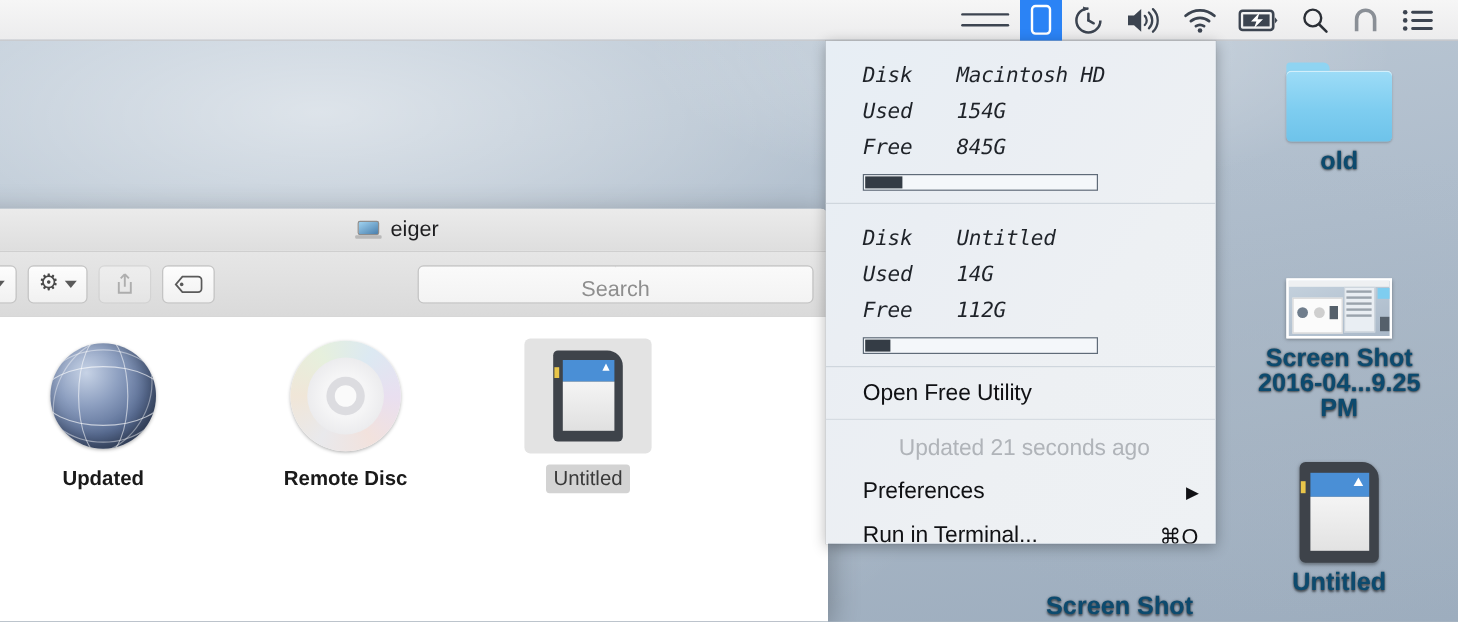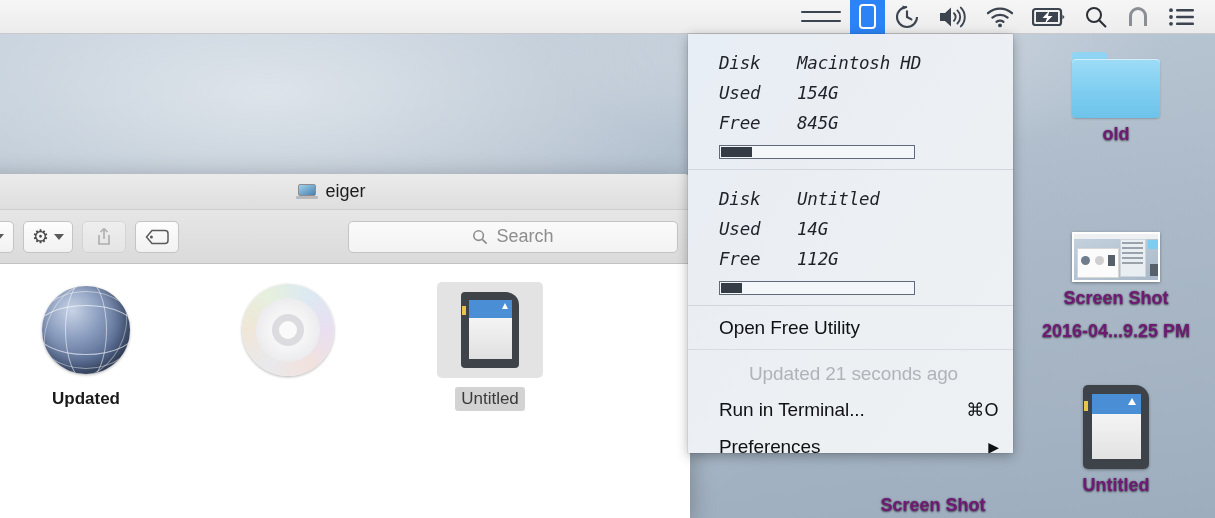--- a/index.html
+++ b/index.html
@@ -103,38 +103,38 @@
     display:flex; align-items:center; justify-content:center; gap:5px;
     padding:0 8px;
   }
   .tb-btn.dim{ opacity:.42; }
   .chev{ width:0;height:0;border-left:5px solid transparent;border-right:5px solid transparent;border-top:6px solid #5a5a5a; }
   #searchbox{
     margin-left:auto; width:330px; height:32px; border-radius:5px;
     background:linear-gradient(180deg,#fafafa,#f3f3f3);
     border:1px solid #c4c4c4;
     display:flex; align-items:center; justify-content:center; gap:8px;
-    color:#8e8e8e; font-size:18px;
+    color:#8e8e8e; font-size:18px;flex-direction:column;
   }
   #fwin-body{ height:254px; background:#fff; position:relative; }
   .f-icon{
     position:absolute; width:132px; text-align:center; top:18px;
   }
   .f-icon .lbl{
     font-size:17px; color:#1a1a1a; margin-top:9px; display:inline-block;
     padding:2px 6px; border-radius:3px; font-weight:600;
   }
   .f-icon .lbl.sel{ background:#d3d3d3; color:#3a3a3a; font-weight:400;}
   .f-thumb{ height:96px; display:flex; align-items:center; justify-content:center; }
   .f-thumb.selbg{ background:#e3e3e3; border-radius:5px; width:106px; margin:0 auto;}
 
   
   .d-icon{ position:absolute; width:168px; text-align:center; z-index:10; }
   .d-icon .dlbl{
-    font-size:18px; font-weight:bold; color:#701a75; line-height:21px; margin-top:6px;
+    font-size:21px; font-weight:bold; color:#0c4a6e; line-height:21px; margin-top:6px;
     text-shadow:0 1px 2px rgba(0,0,0,.55), 0 0 2px rgba(0,0,0,.35);
   }
 
   
   .folder{ width:88px;height:66px;position:relative;margin:0 auto; }
   .folder .tab{ position:absolute;left:0;top:0;width:36px;height:10px;background:#8fd4f2;border-radius:3px 5px 0 0;}
   .folder .body{ position:absolute;left:0;top:7px;width:88px;height:59px;border-radius:4px;
     background:linear-gradient(180deg,#9ddcf7 0%,#7ecdf0 55%,#6ec3ea 100%);
     box-shadow:inset 0 1px 0 rgba(255,255,255,.55), 0 1px 2px rgba(0,0,0,.22);}
 </style>
@@ -163,21 +163,21 @@
       <div style="position:absolute;left:48px;top:23px;width:21px;height:2px;background:#9aa3ac;"></div>
       <div style="position:absolute;left:48px;top:28px;width:21px;height:2px;background:#9aa3ac;"></div>
       <div style="position:absolute;left:74px;top:6px;width:12px;height:9px;background:#7ecdf0;"></div>
       <div style="position:absolute;left:76px;top:30px;width:8px;height:12px;background:#55606b;"></div>
       <div style="position:absolute;left:7px;top:22px;width:9px;height:9px;border-radius:50%;background:#6f7d8c;"></div>
       <div style="position:absolute;left:21px;top:22px;width:9px;height:9px;border-radius:50%;background:#cfcfcf;"></div>
       <div style="position:absolute;left:34px;top:21px;width:7px;height:11px;background:#55606b;"></div>
     </div>
   </div>
   <div class="dlbl">Screen Shot</div>
-  <div class="dlbl" style="margin-top:12px;">2016-04...9.25 PM</div>
+  <div class="dlbl" style="margin-top:0;">2016-04...9.25 PM</div>
 </div>
 
 <div class="d-icon" style="left:1032px; top:385px;">
   <div style="width:66px;height:84px;margin:0 auto;position:relative;">
     <div style="position:absolute;inset:0;background:#3e434a;border-radius:5px 14px 5px 5px;box-shadow:0 1px 3px rgba(0,0,0,.35);"></div>
     <div style="position:absolute;left:1px;top:16px;width:4px;height:10px;background:#e8c54a;"></div>
     <div style="position:absolute;left:9px;top:9px;right:8px;height:20px;background:#4a8fd6;"></div>
     <div style="position:absolute;right:13px;top:13px;width:0;height:0;border-left:4px solid transparent;border-right:4px solid transparent;border-bottom:7px solid #fff;"></div>
     <div style="position:absolute;left:9px;top:29px;right:8px;bottom:10px;background:linear-gradient(180deg,#f4f4f4,#e2e2e2);"></div>
   </div>
@@ -245,20 +245,21 @@
     <div class="f-icon" style="left:250px;">
       <div class="f-thumb">
         <div style="width:92px;height:92px;border-radius:50%;position:relative;
              background:conic-gradient(from 210deg,#e9e9ec,#f0e6d8,#e6f0dd,#dce9f2,#e9dff0,#f2e2dd,#e9e9ec);
              box-shadow:0 1px 3px rgba(0,0,0,.3);">
           <div style="position:absolute;inset:14px;border-radius:50%;background:radial-gradient(circle,#f5f5f6 40%,#e3e3e6 100%);"></div>
           <div style="position:absolute;inset:30px;border-radius:50%;background:#dcdce0;"></div>
           <div style="position:absolute;inset:37px;border-radius:50%;background:#fafafa;"></div>
         </div>
       </div>
+      <div class="lbl">Remote Disc</div>
     </div>
 
     <div class="f-icon" style="left:452px;">
       <div class="f-thumb selbg">
         <div style="width:58px;height:76px;position:relative;">
           <div style="position:absolute;inset:0;background:#3e434a;border-radius:4px 13px 4px 4px;"></div>
           <div style="position:absolute;left:1px;top:14px;width:4px;height:9px;background:#e8c54a;"></div>
           <div style="position:absolute;left:8px;top:8px;right:7px;height:18px;background:#4a8fd6;"></div>
           <div style="position:absolute;right:11px;top:11px;width:0;height:0;border-left:3.5px solid transparent;border-right:3.5px solid transparent;border-bottom:6px solid #fff;"></div>
           <div style="position:absolute;left:8px;top:26px;right:7px;bottom:9px;background:linear-gradient(180deg,#f4f4f4,#e0e0e0);"></div>
@@ -391,21 +392,21 @@
     <span class="grow">Open Free Utility</span>
   </div>
 
   <div class="sep-thin"></div>
 
   <div class="mi disabled" style="margin-top:6px;">
     <span class="grow">Updated 21 seconds ago</span>
   </div>
 
   <div class="mi">
+    <span class="grow">Preferences</span>
+    <span class="arrow">▶</span>
+  </div>
+
+  <div class="mi">
     <span class="grow">Run in Terminal...</span>
     <span class="shortcut">⌘O</span>
   </div>
-
-  <div class="mi">
-    <span class="grow">Preferences</span>
-    <span class="arrow">▶</span>
-  </div>
 </div>
 
 </body></html>

